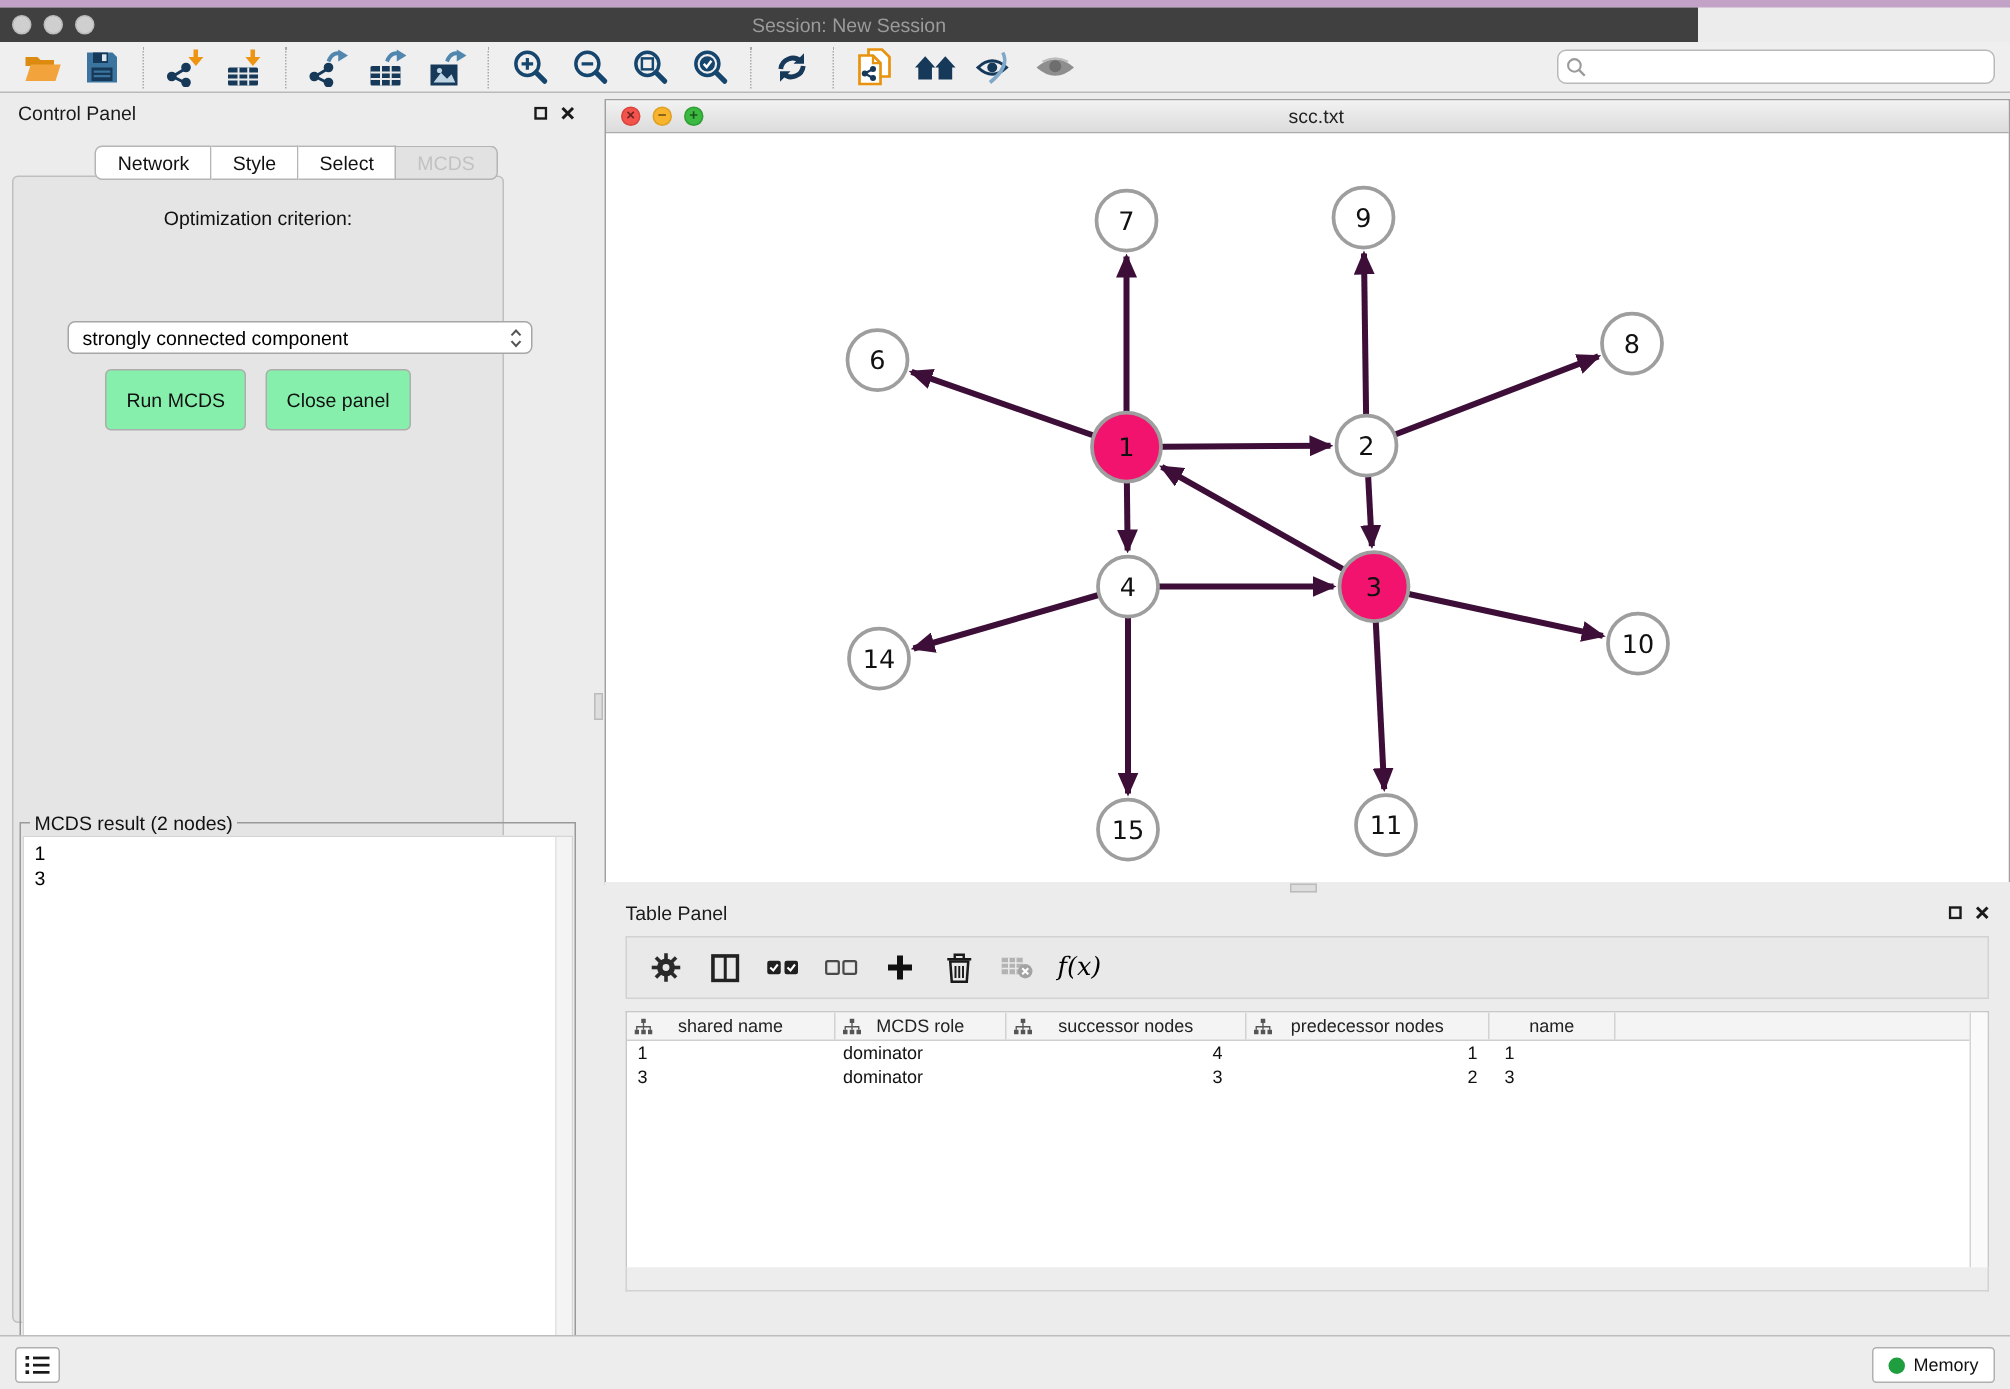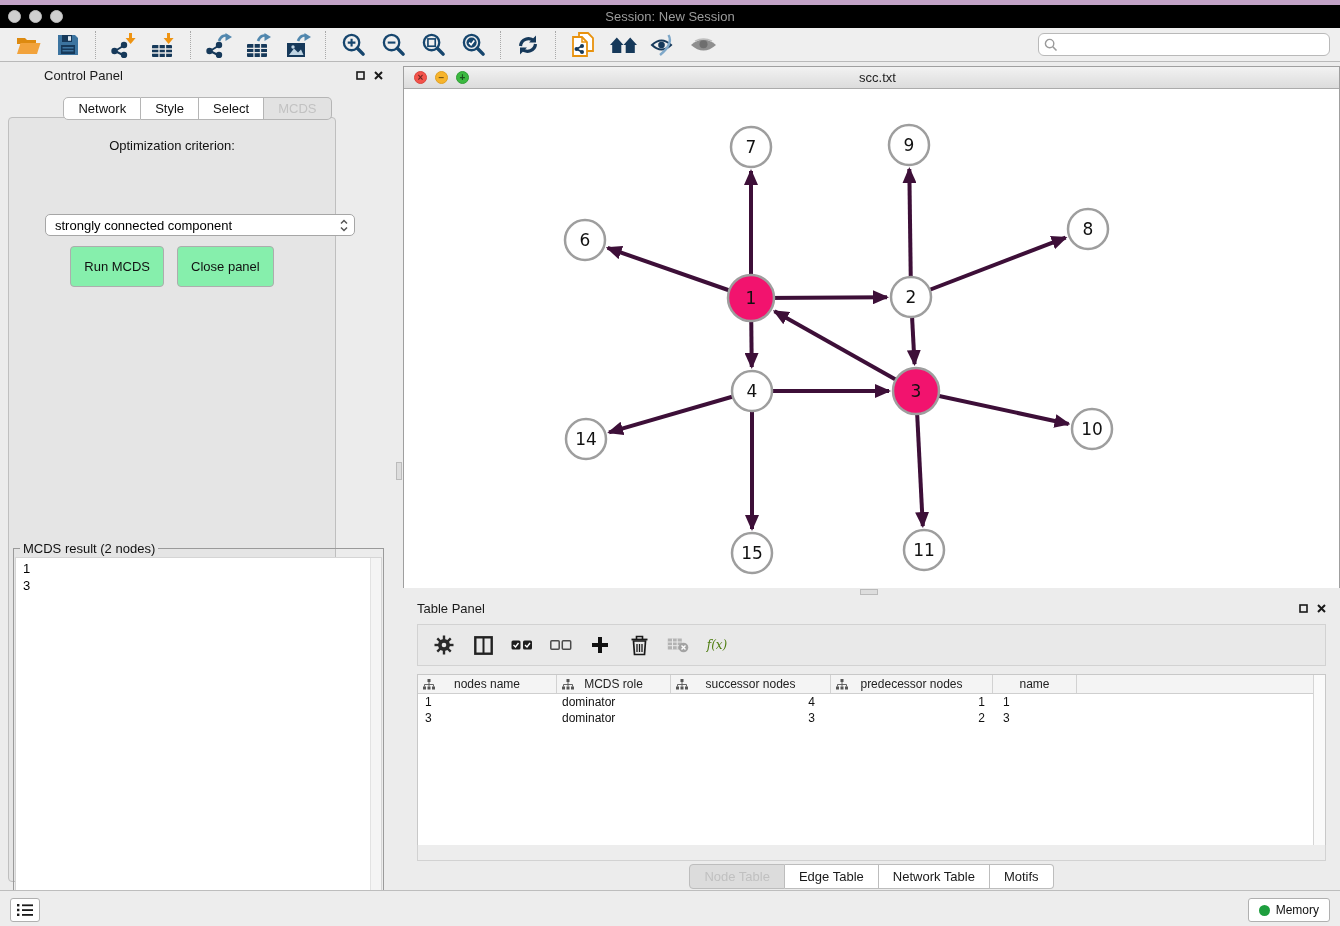--- a/index.html
+++ b/index.html
@@ -1,33 +1,33 @@
 <!DOCTYPE html>
 <html><head>
 <meta charset="utf-8">
 <style>
   * { margin:0; padding:0; box-sizing:border-box; }
   html,body { width:1340px; height:926px; font-family:"Liberation Sans", sans-serif; background:#ECECEC; overflow:hidden; position:relative; }
 
   
   .top-strip { position:absolute; left:0; top:0; width:1340px; height:5px; background:#C2A2C6; }
-  .titlebar { position:absolute; left:0; top:5px; width:1340px; height:23px; background:#000000; display:flex; align-items:center; }
+  .titlebar { position:absolute; left:0; top:5px; width:1132px; height:23px; background:#404040; display:flex; align-items:center; }
   .tl-group { display:flex; gap:8px; margin-left:8px; }
   .tl { width:13px; height:13px; border-radius:50%; background:#CFCFCF; border:1px solid #BCBCBC; }
   .win-title { position:absolute; left:0; right:0; text-align:center; color:#9B9B9B; font-size:13px; }
 
   .toolbar { position:absolute; left:0; top:28px; width:1340px; height:34px; background:#EFEFEF; border-bottom:1px solid #B9B9B9; display:flex; align-items:center; padding-left:8px; }
   .tbtn { height:32px; min-width:40px; display:flex; align-items:center; justify-content:center; cursor:default; }
   .sep { width:1px; height:28px; border-left:1px dotted #A9A9A9; margin:0 7px; }
   .searchbox { position:absolute; right:10px; top:5px; width:292px; height:23px; background:#FFF; border:1px solid #B9B9B9; border-radius:6px; display:flex; align-items:center; padding-left:5px; }
   .searchbox input { border:none; outline:none; flex:1; height:19px; font-size:12px; background:transparent; font-family:"Liberation Sans",sans-serif; }
 
   
   .control-panel { position:absolute; left:0; top:62px; width:395px; height:828px; background:#ECECEC; }
-  .panel-head { height:26px; display:flex; align-items:center; padding:0 12px;margin-left:32px; }
+  .panel-head { height:26px; display:flex; align-items:center; padding:0 12px; }
   .panel-head .ptitle { font-size:13px; color:#1A1A1A; flex:1; }
   .panel-head .pbtns { display:flex; gap:9px; align-items:center; }
   .cp-tabs { position:absolute; left:0; top:35px; width:100%; display:flex; justify-content:center; z-index:2; }
   .cp-tab { font-size:13px; padding:3px 14px; background:#FFF; border:1px solid #B5B5B5; border-left:none; color:#111; }
   .cp-tab:first-child { border-left:1px solid #B5B5B5; border-radius:5px 0 0 5px; }
   .cp-tab.disabled { background:#E2E2E2; color:#C2C2C2; border-radius:0 5px 5px 0; }
   .cp-body { position:absolute; left:8px; top:55px; width:328px; height:765px; background:#E5E5E5; border:1px solid #BFBFBF; border-radius:4px; }
   .opt-label { text-align:center; margin-top:20px; font-size:13px; color:#111; }
   .dropdown { position:absolute; left:36px; top:96px; width:310px; height:22px; background:#FFF; border:1px solid #A6A6A6; border-radius:5px; display:flex; align-items:center; padding:0 6px 0 9px; font-size:13px; }
   .dropdown .dval { flex:1; }
@@ -55,21 +55,21 @@
   .net-title { position:absolute; left:12px; right:0; text-align:center; font-size:13px; color:#222; }
   .net-canvas { position:absolute; left:0; top:22px; width:935px; height:500px; background:#FFF; }
   #graph-svg { position:absolute; left:0; top:0; }
 
   
   .table-panel { position:absolute; left:403px; top:596px; width:937px; height:294px; background:#ECECEC; }
   .tp-head { height:24px; display:flex; align-items:center; padding:0 14px; }
   .tp-head .ptitle { font-size:13px; color:#1A1A1A; flex:1; }
   .tp-toolbar { position:absolute; left:14px; top:28px; width:909px; height:42px; background:#E9E9E9; border:1px solid #D2D2D2; display:flex; align-items:center; gap:15px; padding-left:14px; }
   .tp-tool { display:flex; align-items:center; justify-content:center; min-width:24px; height:30px; }
-  .fx-label { font-family:"DejaVu Serif", serif; font-style:italic; font-size:12px; color:#4d7c0f; }
+  .fx-label { font-family:"DejaVu Serif", serif; font-style:italic; font-size:17px; color:#000000; }
 
   .dtable { position:absolute; left:14px; top:78px; width:909px; height:171px; background:#FFF; border:1px solid #C8C8C8; border-bottom:none; overflow:hidden; }
   .thead { display:flex; height:19px; background:#F4F4F4; border-bottom:1px solid #CFCFCF; }
   .th { position:relative; border-right:1px solid #D2D2D2; display:flex; align-items:center; justify-content:center; font-size:12px; color:#222; }
   .th svg { position:absolute; left:5px; }
   .th:nth-child(1){width:139px;} .th:nth-child(2){width:114px;justify-content:center;} .th:nth-child(3){width:160px;} .th:nth-child(4){width:162px;} .th:nth-child(5){width:84px;}
   .trow { display:flex; height:16px; font-size:12px; color:#111; align-items:center; }
   .td { overflow:hidden; white-space:nowrap; }
   .td:nth-child(1){width:139px; padding-left:7px;}
   .td:nth-child(2){width:114px; padding-left:5px;}
@@ -448,21 +448,21 @@
       <div class="th">
         <svg width="12" height="11" viewBox="0 0 12 11">
             <g fill="#555">
               <rect x="4.5" y="0" width="3" height="3"></rect>
               <rect x="0" y="7.5" width="3" height="3"></rect>
               <rect x="4.5" y="7.5" width="3" height="3"></rect>
               <rect x="9" y="7.5" width="3" height="3"></rect>
             </g>
             <path d="M6 3v2M1.5 7.5V5.5h9v2M6 5.5v2" stroke="#555" fill="none" stroke-width="0.9"></path>
           </svg>
-        <span>nodes name</span>
+        <span>shared name</span>
       </div>
       <div class="th">
         <svg width="12" height="11" viewBox="0 0 12 11">
             <g fill="#555">
               <rect x="4.5" y="0" width="3" height="3"></rect>
               <rect x="0" y="7.5" width="3" height="3"></rect>
               <rect x="4.5" y="7.5" width="3" height="3"></rect>
               <rect x="9" y="7.5" width="3" height="3"></rect>
             </g>
             <path d="M6 3v2M1.5 7.5V5.5h9v2M6 5.5v2" stroke="#555" fill="none" stroke-width="0.9"></path>
@@ -508,26 +508,20 @@
       <div class="td">3</div>
       <div class="td">dominator</div>
       <div class="td">3</div>
       <div class="td">2</div>
       <div class="td">3</div>
     </div>
     <div class="vscroll"></div>
   </div>
   <div class="hscrollstrip"></div>
 
-  <div class="tp-tabs">
-    <div class="tp-tab disabled">Node Table</div>
-    <div class="tp-tab">Edge Table</div>
-    <div class="tp-tab">Network Table</div>
-    <div class="tp-tab">Motifs</div>
-  </div>
 </div>
 
 <div class="statusbar">
   <div class="list-btn">
     <svg width="18" height="14" viewBox="0 0 18 14">
       <g fill="#1A1A1A">
         <rect x="1" y="1" width="2.4" height="2.4"></rect>
           <rect x="6" y="1.4" width="11" height="1.8"></rect>
         <rect x="1" y="5.8" width="2.4" height="2.4"></rect>
           <rect x="6" y="6.2" width="11" height="1.8"></rect>

